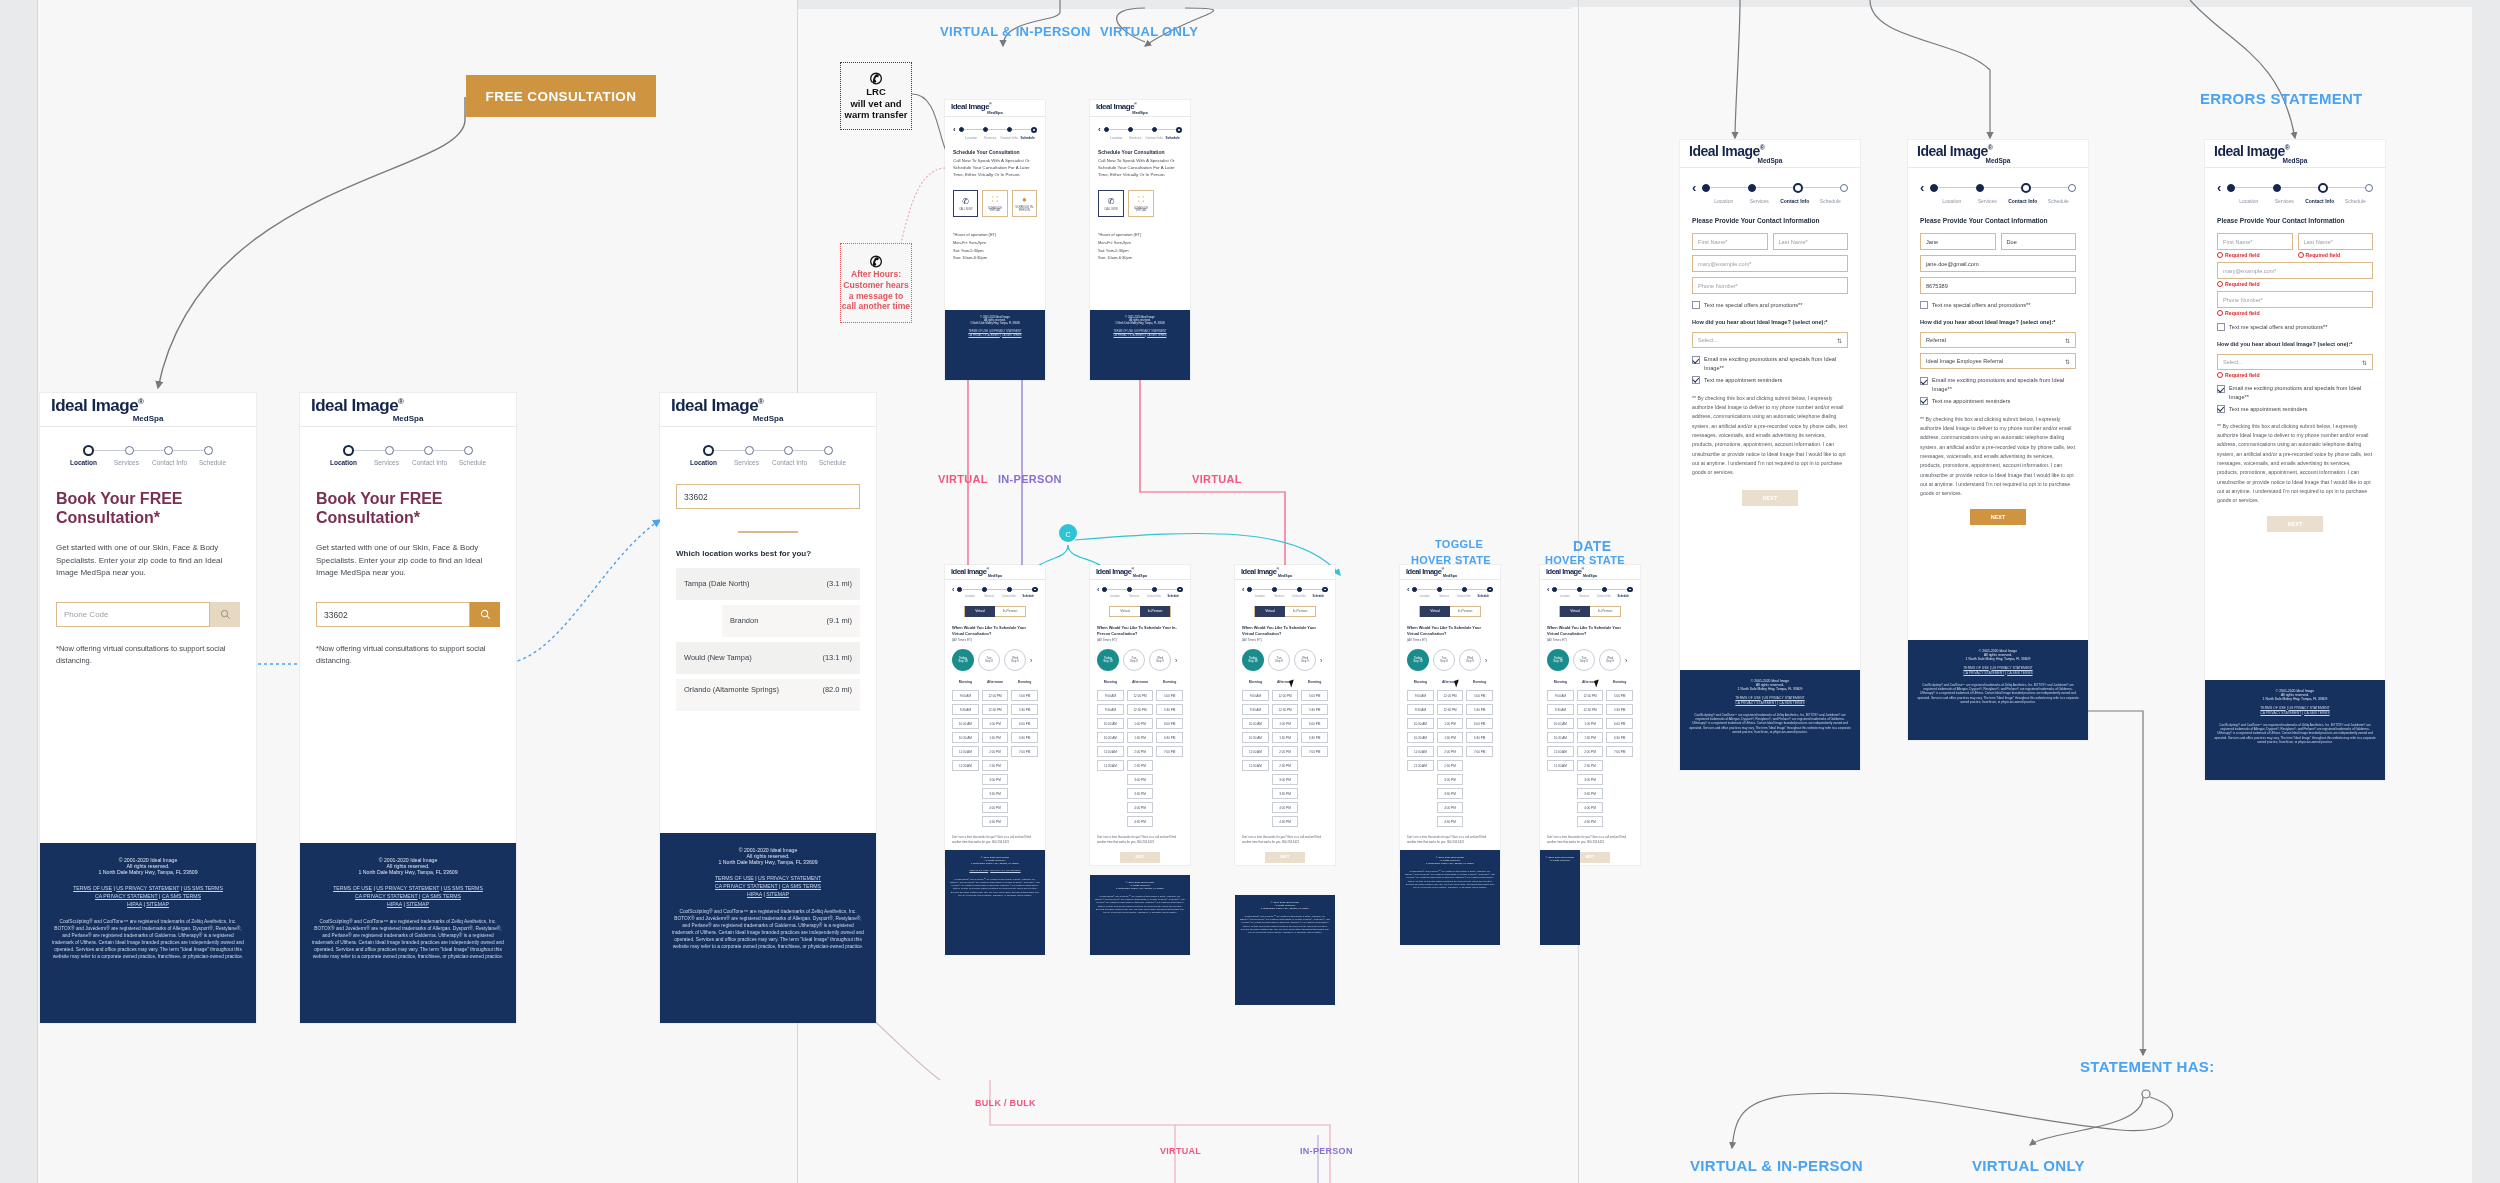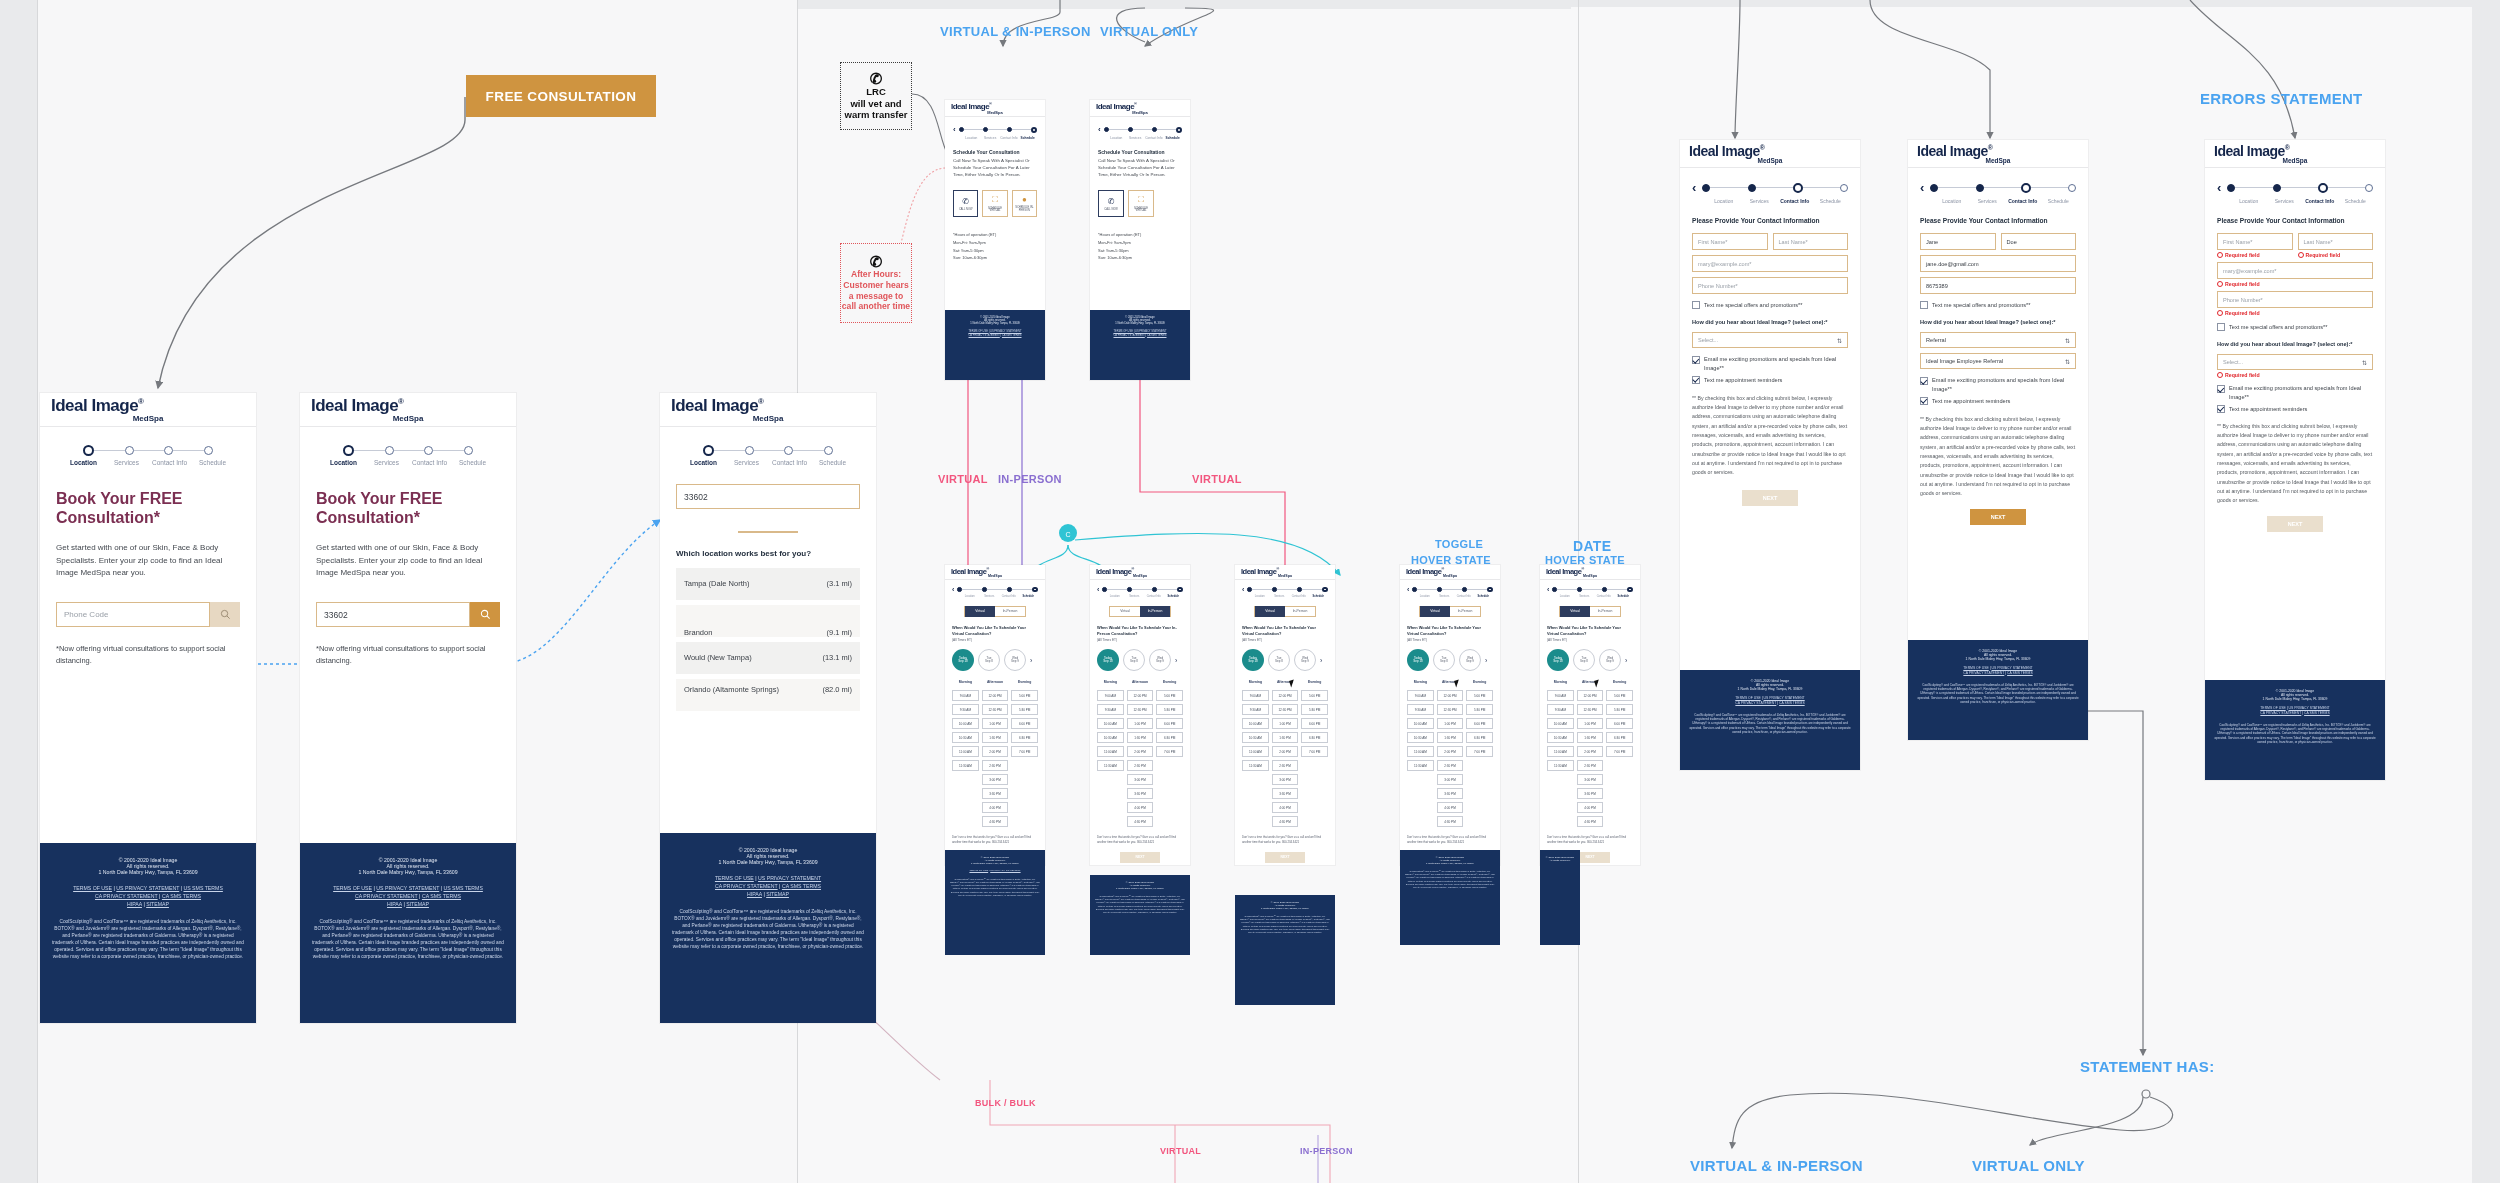--- a/index.html
+++ b/index.html
@@ -352,21 +352,21 @@
 
       <div class="field val" style="height:25px;padding:0 7px;font-size:8.5px;margin-top:18px;">33602</div>
       <div class="divider-gold" style="width:60px;margin:22px auto 0;"></div>
       <div style="font-size:8px;font-weight:bold;color:#24303f;margin-top:16px;">Which location works best for you?</div>
 
       <div style="margin-top:10px;">
         <div class="loc-row" style="height:32px;padding:0 8px;font-size:7.5px;align-items:center;">
           <span>Tampa (Dale North)</span>
           <span>(3.1 mi)</span>
         </div>
-        <div class="loc-row alt" style="height:32px;padding:0 8px;font-size:7.5px;align-items:flex-end;margin-top:5px;">
+        <div class="loc-row alt" style="height:32px;padding:0 8px;font-size:7.5px;align-items:center;margin-top:5px;margin-left:46px;">
           <span>Brandon</span>
           <span>(9.1 mi)</span>
         </div>
         <div class="loc-row" style="height:32px;padding:0 8px;font-size:7.5px;align-items:center;margin-top:5px;">
           <span>Would (New Tampa)</span>
           <span>(13.1 mi)</span>
         </div>
         <div class="loc-row alt" style="min-height:32px;padding:6px 8px;font-size:7.5px;margin-top:5px;">
           <span style="max-width:60%;display:inline-block;line-height:1.3;">Orlando (Altamonte Springs)</span>
           <span>(82.0 mi)</span>

